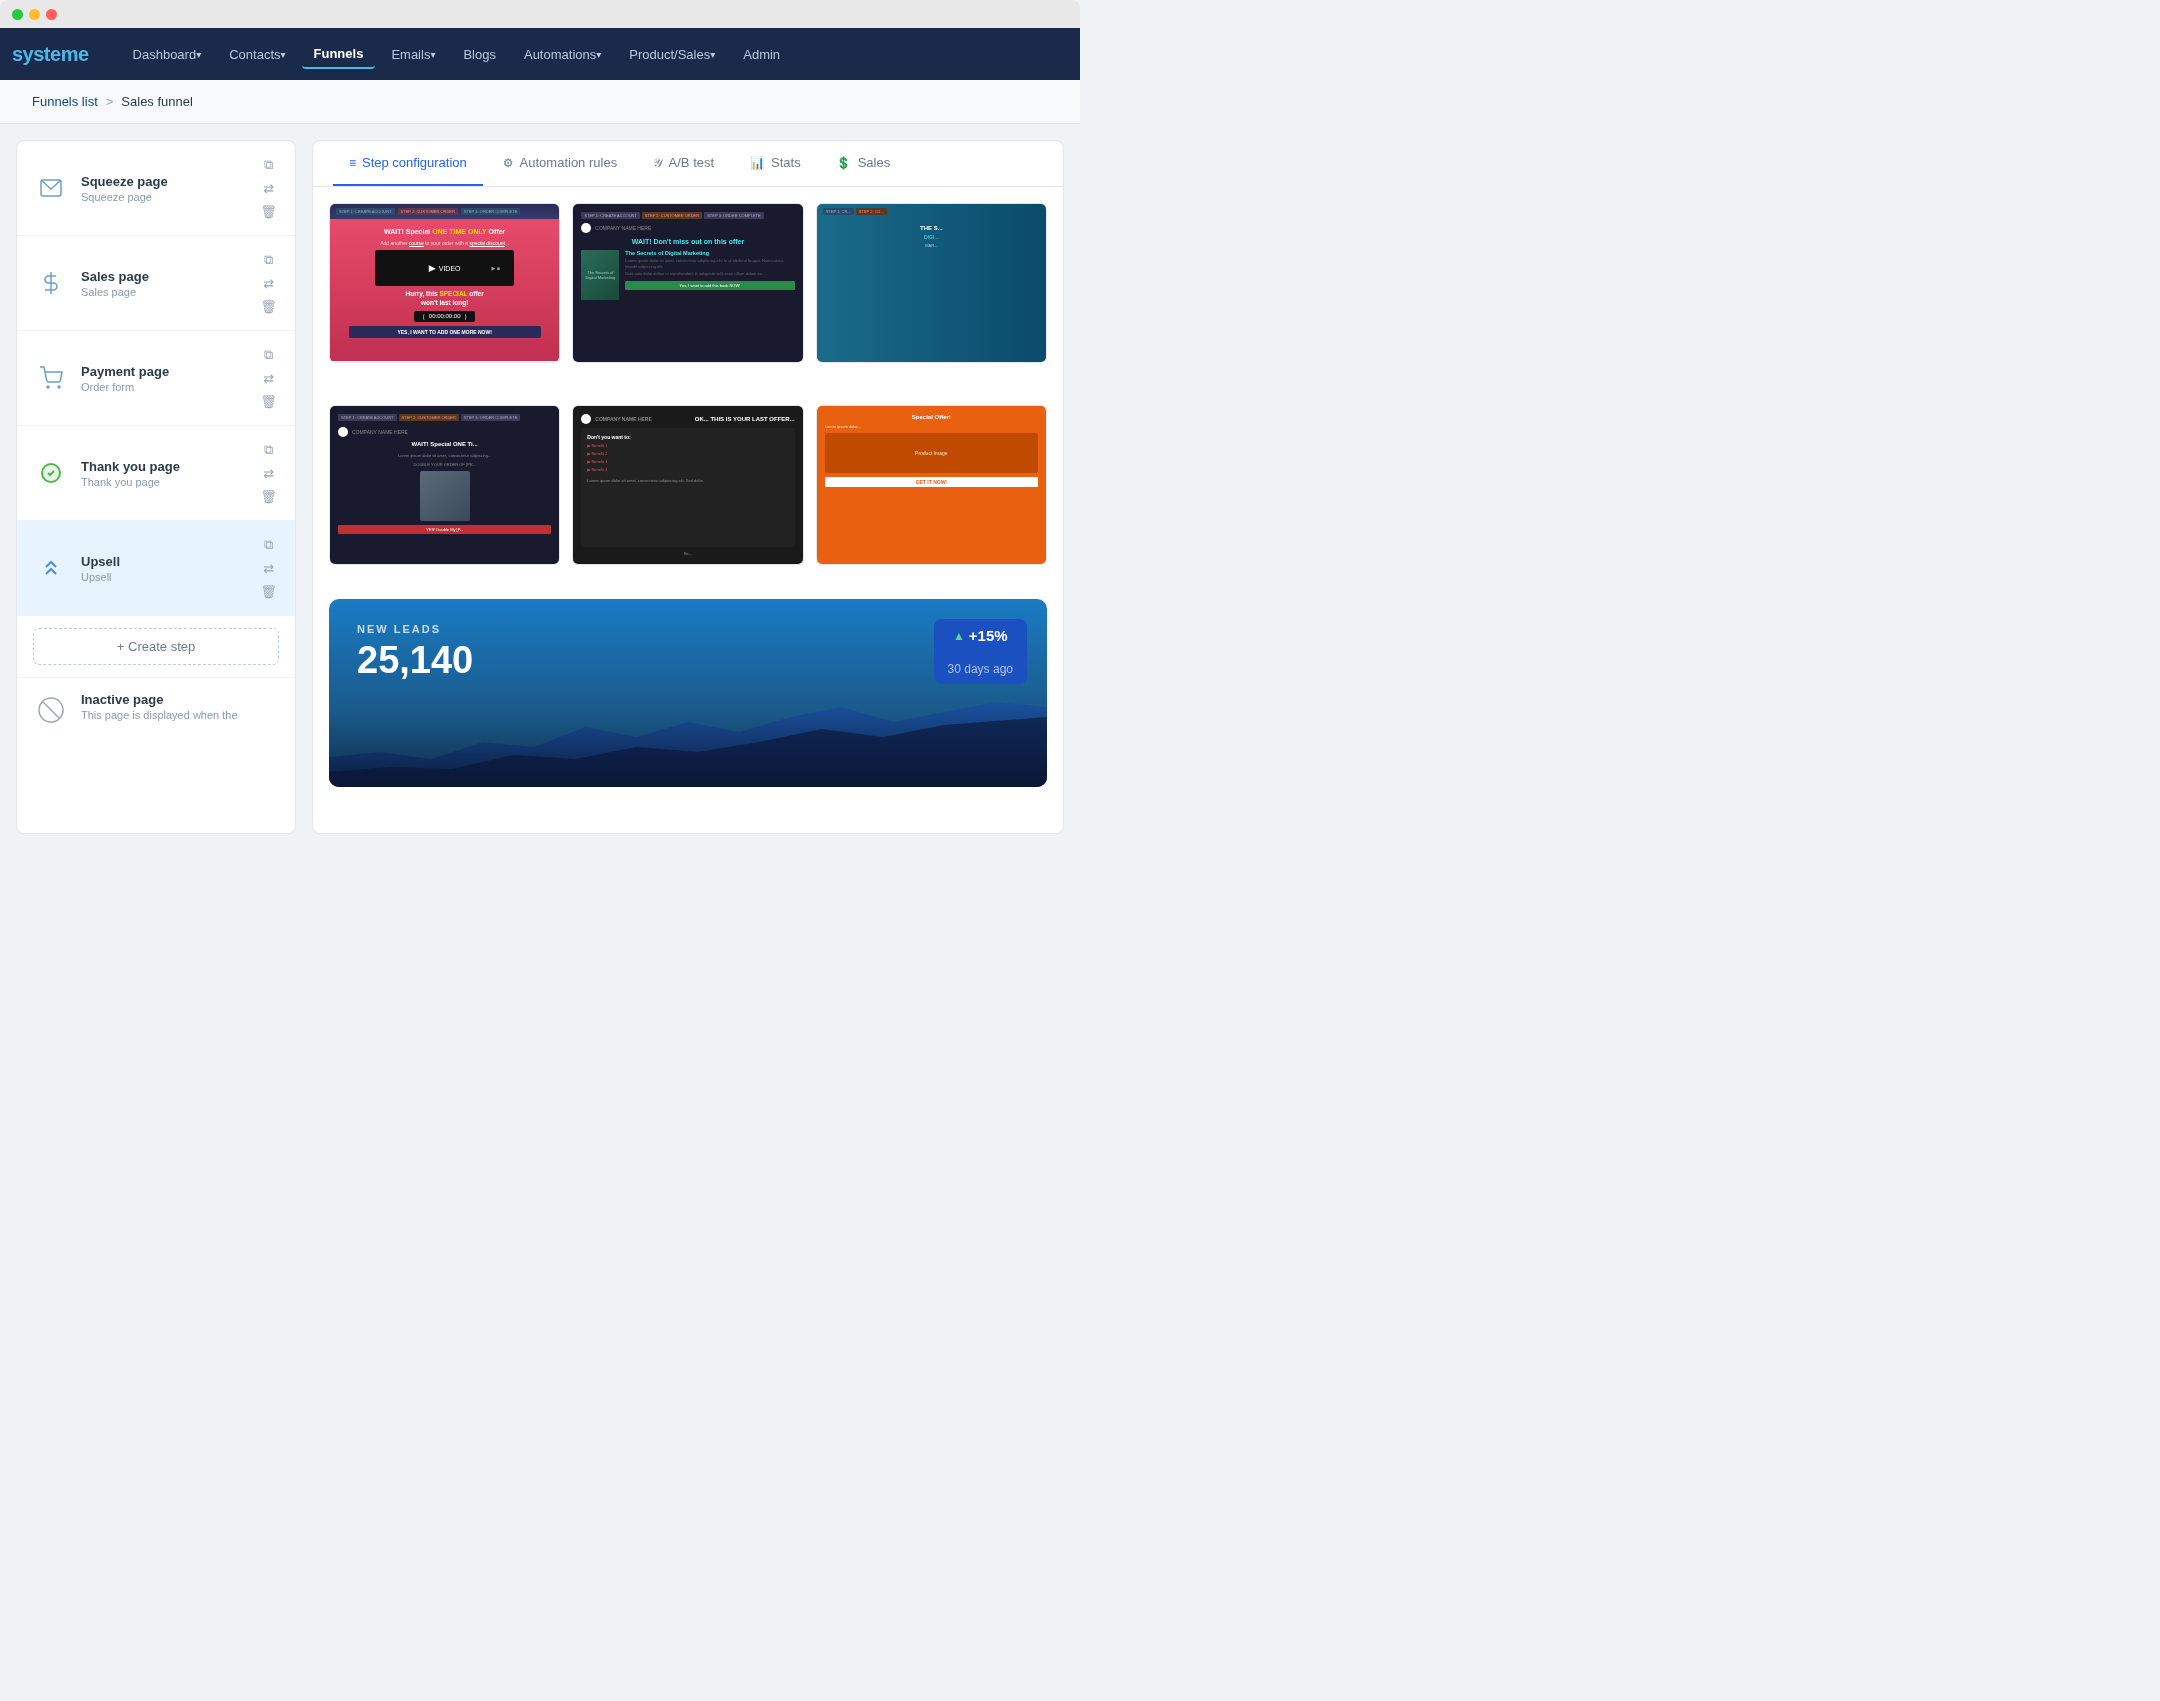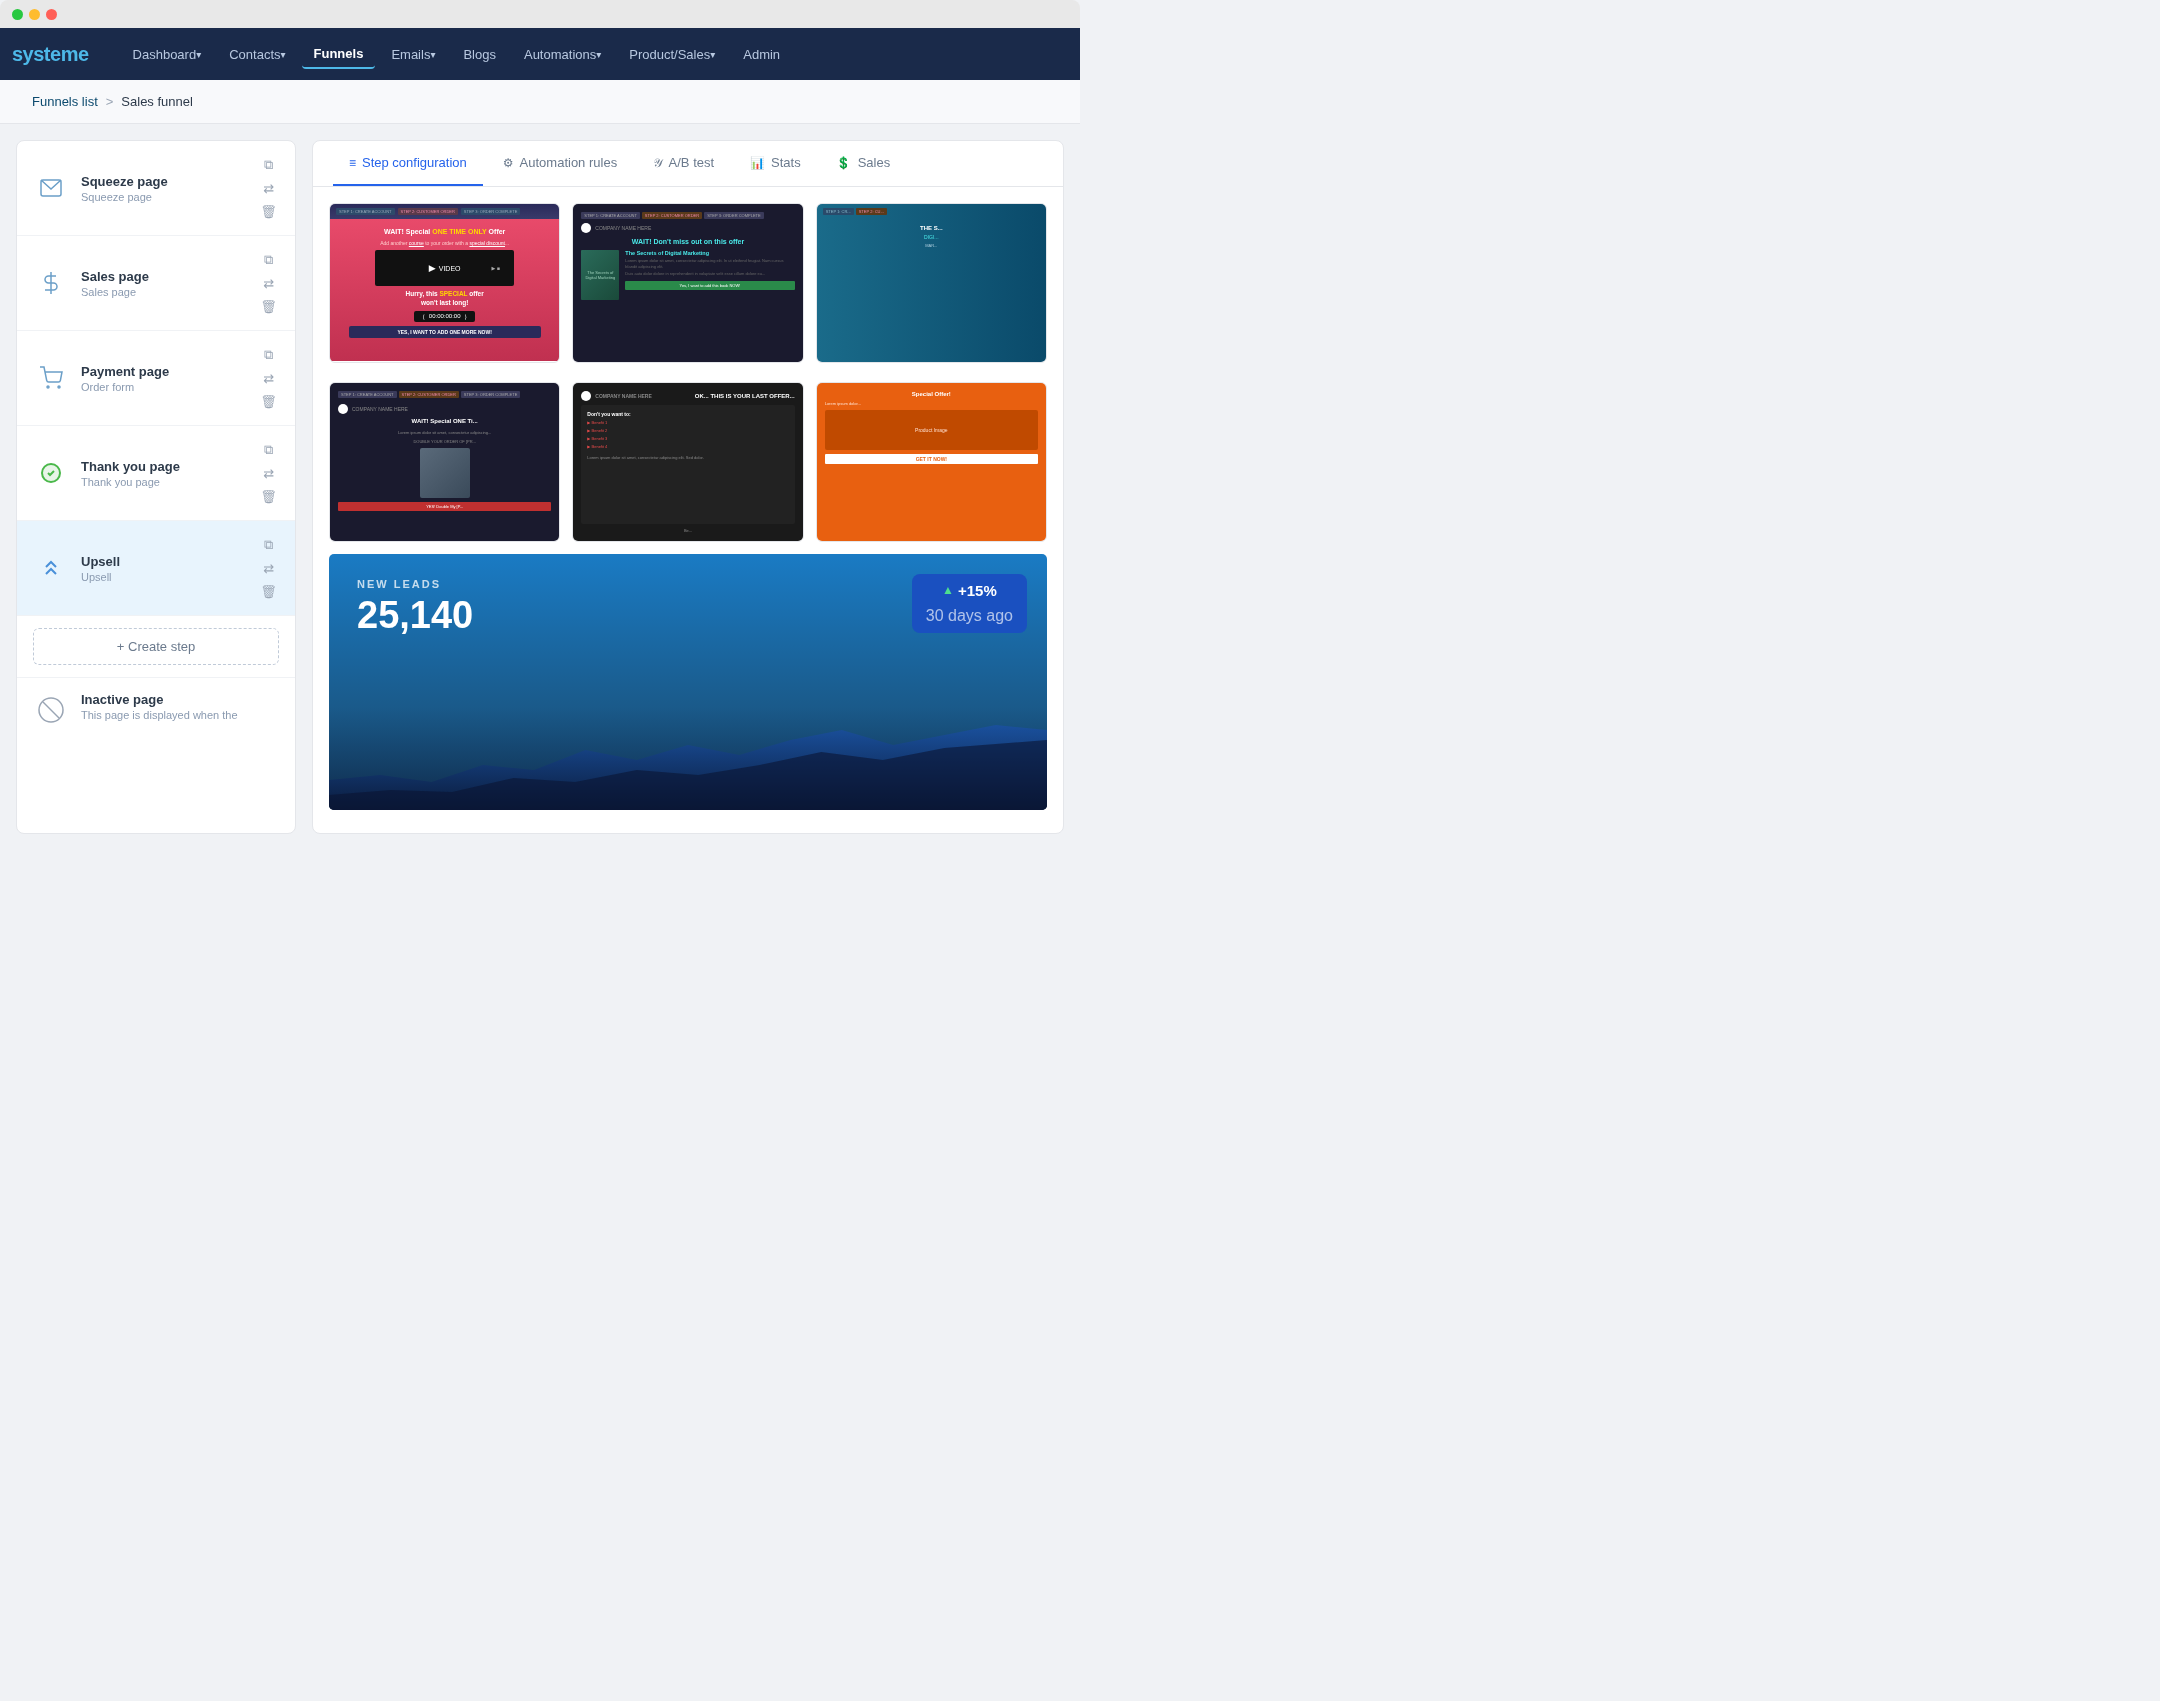--- a/index.html
+++ b/index.html
@@ -573,30 +573,30 @@
         <div style="background:#e86010; height:100%; padding:8px; display:flex; flex-direction:column; gap:4px; overflow:hidden;">
           <div style="font-size:6px;color:#fff;font-weight:700;text-align:center;">Special Offer!</div>
           <div style="font-size:4px;color:#ffddcc;">Lorem ipsum dolor...</div>
           <div style="background:#c04a00; border-radius:2px; height:40px; display:flex; align-items:center; justify-content:center;">
             <span style="font-size:5px;color:#ffddcc;">Product Image</span>
           </div>
           <div style="background:#fff; color:#e86010; font-size:5px; padding:2px 4px; border-radius:1px; text-align:center;font-weight:700;">GET IT NOW!</div>
         </div>
       </div>
 
-      <div class="stats-overlay" style="grid-column: 1 / 4; position: relative; height: 256px; margin-top: -8px; border-radius: 5px; overflow:hidden;">
+      <div class="stats-overlay" style="grid-column: 1 / 4; position: relative; height: 188px; margin-top: -8px; border-radius: 10px; overflow:hidden;">
         <div style="font-size:11px; color:rgba(255,255,255,0.75); letter-spacing:2px; font-weight:600;">NEW LEADS</div>
         <div style="font-size:38px; font-weight:700; color:#fff; margin-top:4px;">25,140</div>
 
         <div style="position:absolute; top:20px; right:20px; background:#1a50c0; border-radius:8px; padding:8px 14px; text-align:center;">
           <div style="display:flex; align-items:center; gap:4px; justify-content:center;">
             <span style="color:#4ddf8f; font-size:12px;">▲</span>
             <span style="font-size:15px; font-weight:700; color:#fff;">+15%</span>
           </div>
-          <div style="font-size:16px; color:rgba(255,255,255,0.65); margin-top:8px;">30 days ago</div>
+          <div style="font-size:12px; color:rgba(255,255,255,0.65); margin-top:18px;">30 days ago</div>
         </div>
 
         <svg class="mountain-chart" viewBox="0 0 700 100" preserveAspectRatio="none" style="position:absolute; bottom:0; left:0; right:0; width:100%; height:100px;">
           <defs>
             <linearGradient id="mgrad" x1="0" y1="0" x2="0" y2="1">
               <stop offset="0%" stop-color="#1a50a0" stop-opacity="0.9"></stop>
               <stop offset="100%" stop-color="#0a1a3a" stop-opacity="0.95"></stop>
             </linearGradient>
           </defs>
           <polygon fill="url(#mgrad)" points="0,100 0,70 50,65 100,72 150,55 200,60 250,40 300,50 350,35 400,45 450,30 500,20 550,35 600,25 650,15 700,20 700,100"></polygon>

